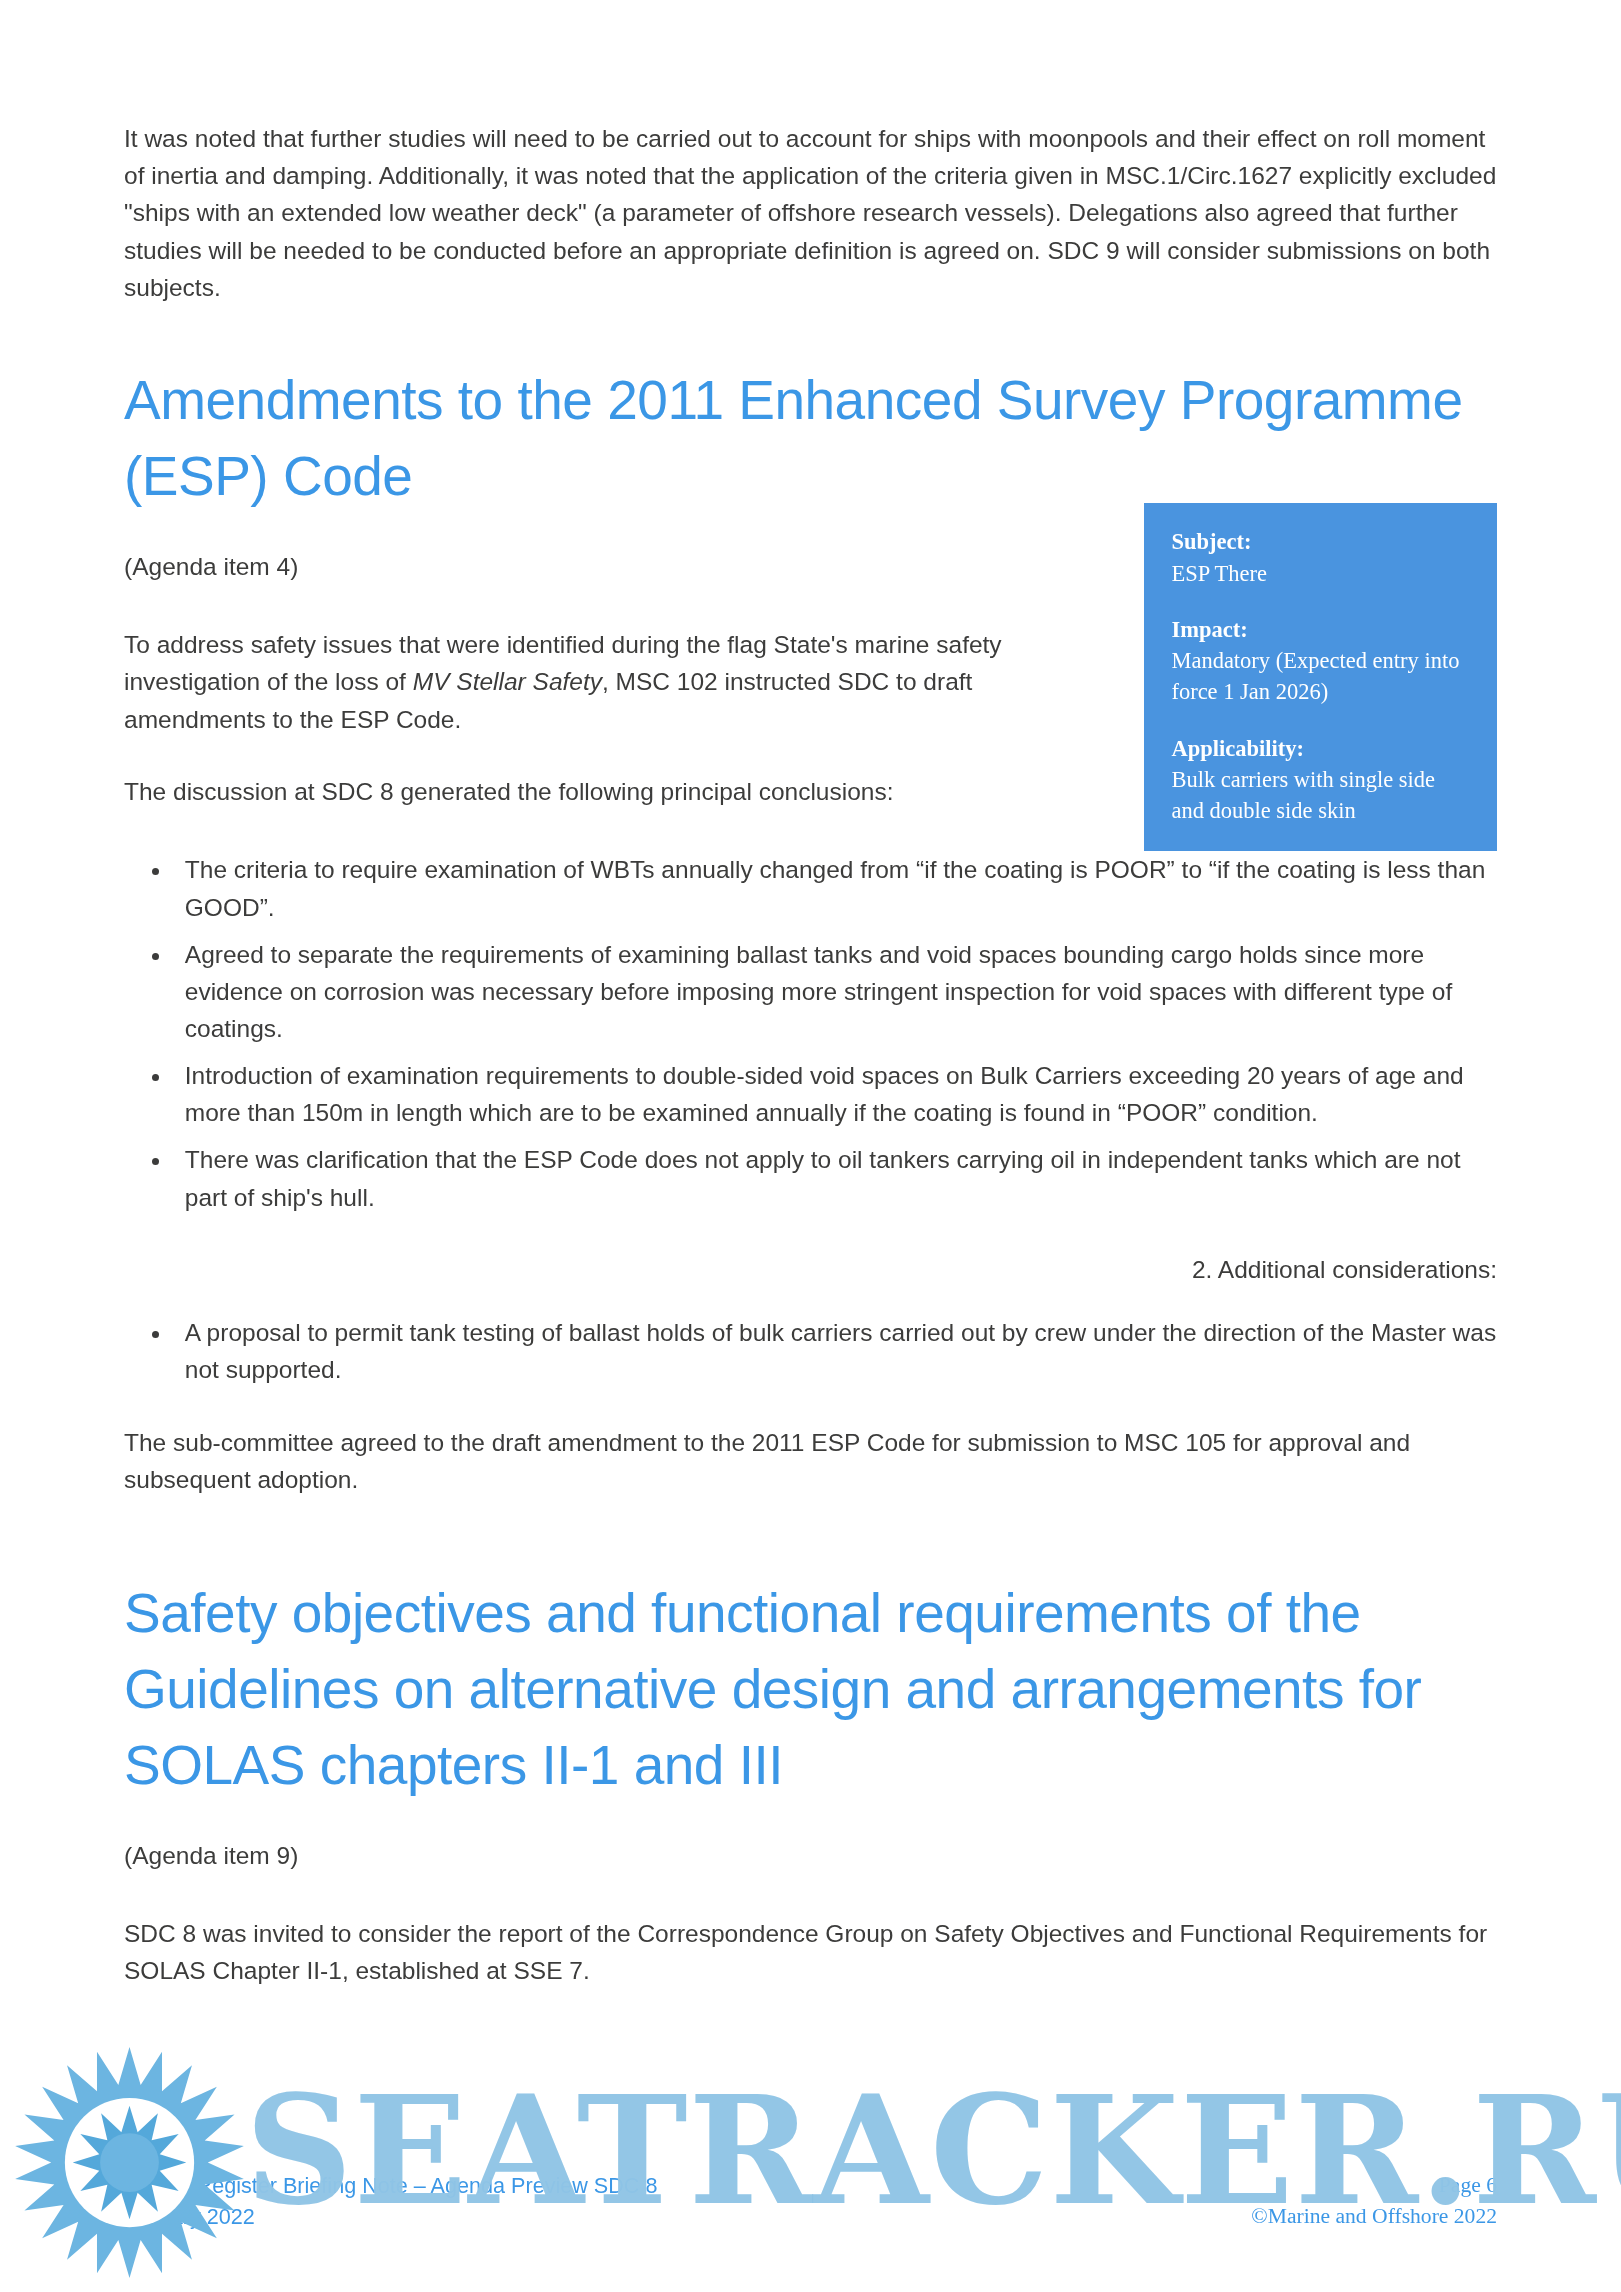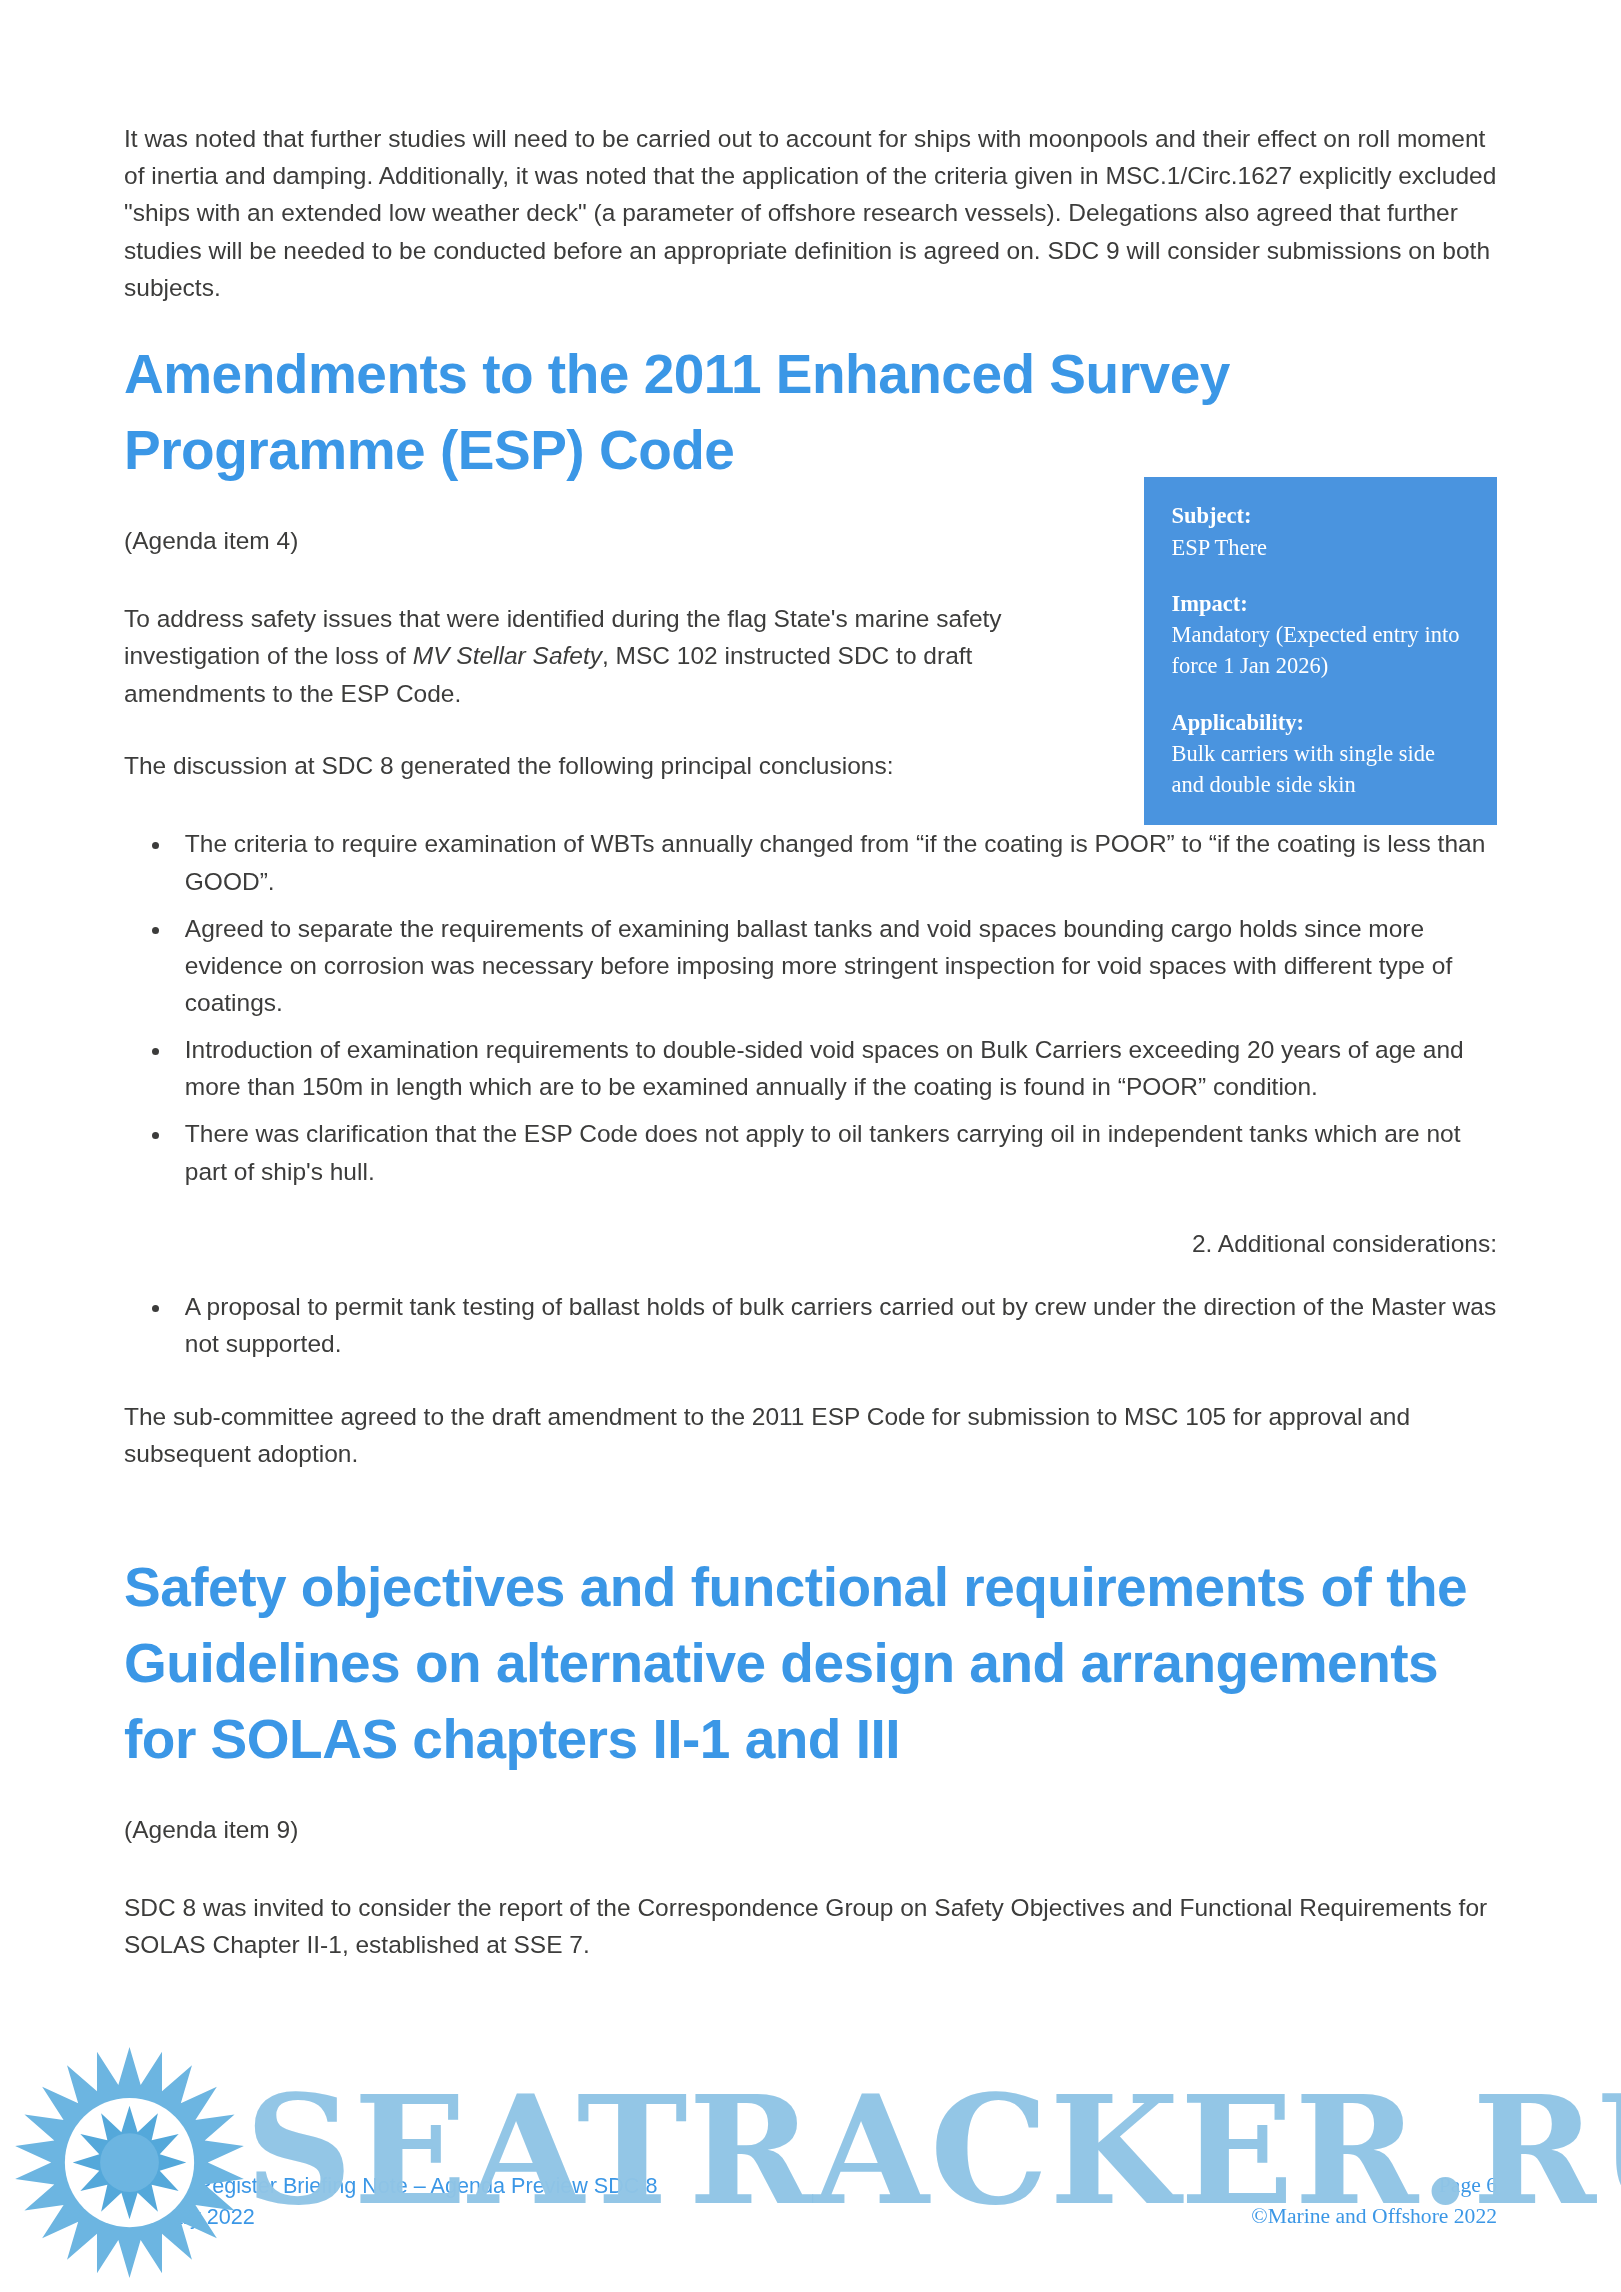--- a/index.html
+++ b/index.html
@@ -8,26 +8,26 @@
     width: 1621px;
     height: 2293px;
     background: #ffffff;
     font-family: "Liberation Sans", sans-serif;
     color: #3c3c3b;
     overflow: hidden;
     box-sizing: border-box;
     padding: 120px 124px 0 124px;
   }
   p { margin: 0 0 35px 0; font-size: 24.5px; line-height: 1.52; }
-  .intro { margin-bottom: 31px; }
+  .intro { margin-bottom: 57px; }
   h1 {
     color: #3b97e6;
     font-size: 55px;
     line-height: 1.38;
-    font-weight: bold;
+    font-weight: normal;
     margin: 0 0 33px 0;
     letter-spacing: -0.5px;
   }
   .agenda { margin-bottom: 41px; }
   .two-col { display: flex; align-items: flex-start; }
   .col-left { flex: 1 1 auto; min-width: 0; padding-right: 57px; }
   .sidebar {
     flex: 0 0 353px;
     width: 353px;
     box-sizing: border-box;

